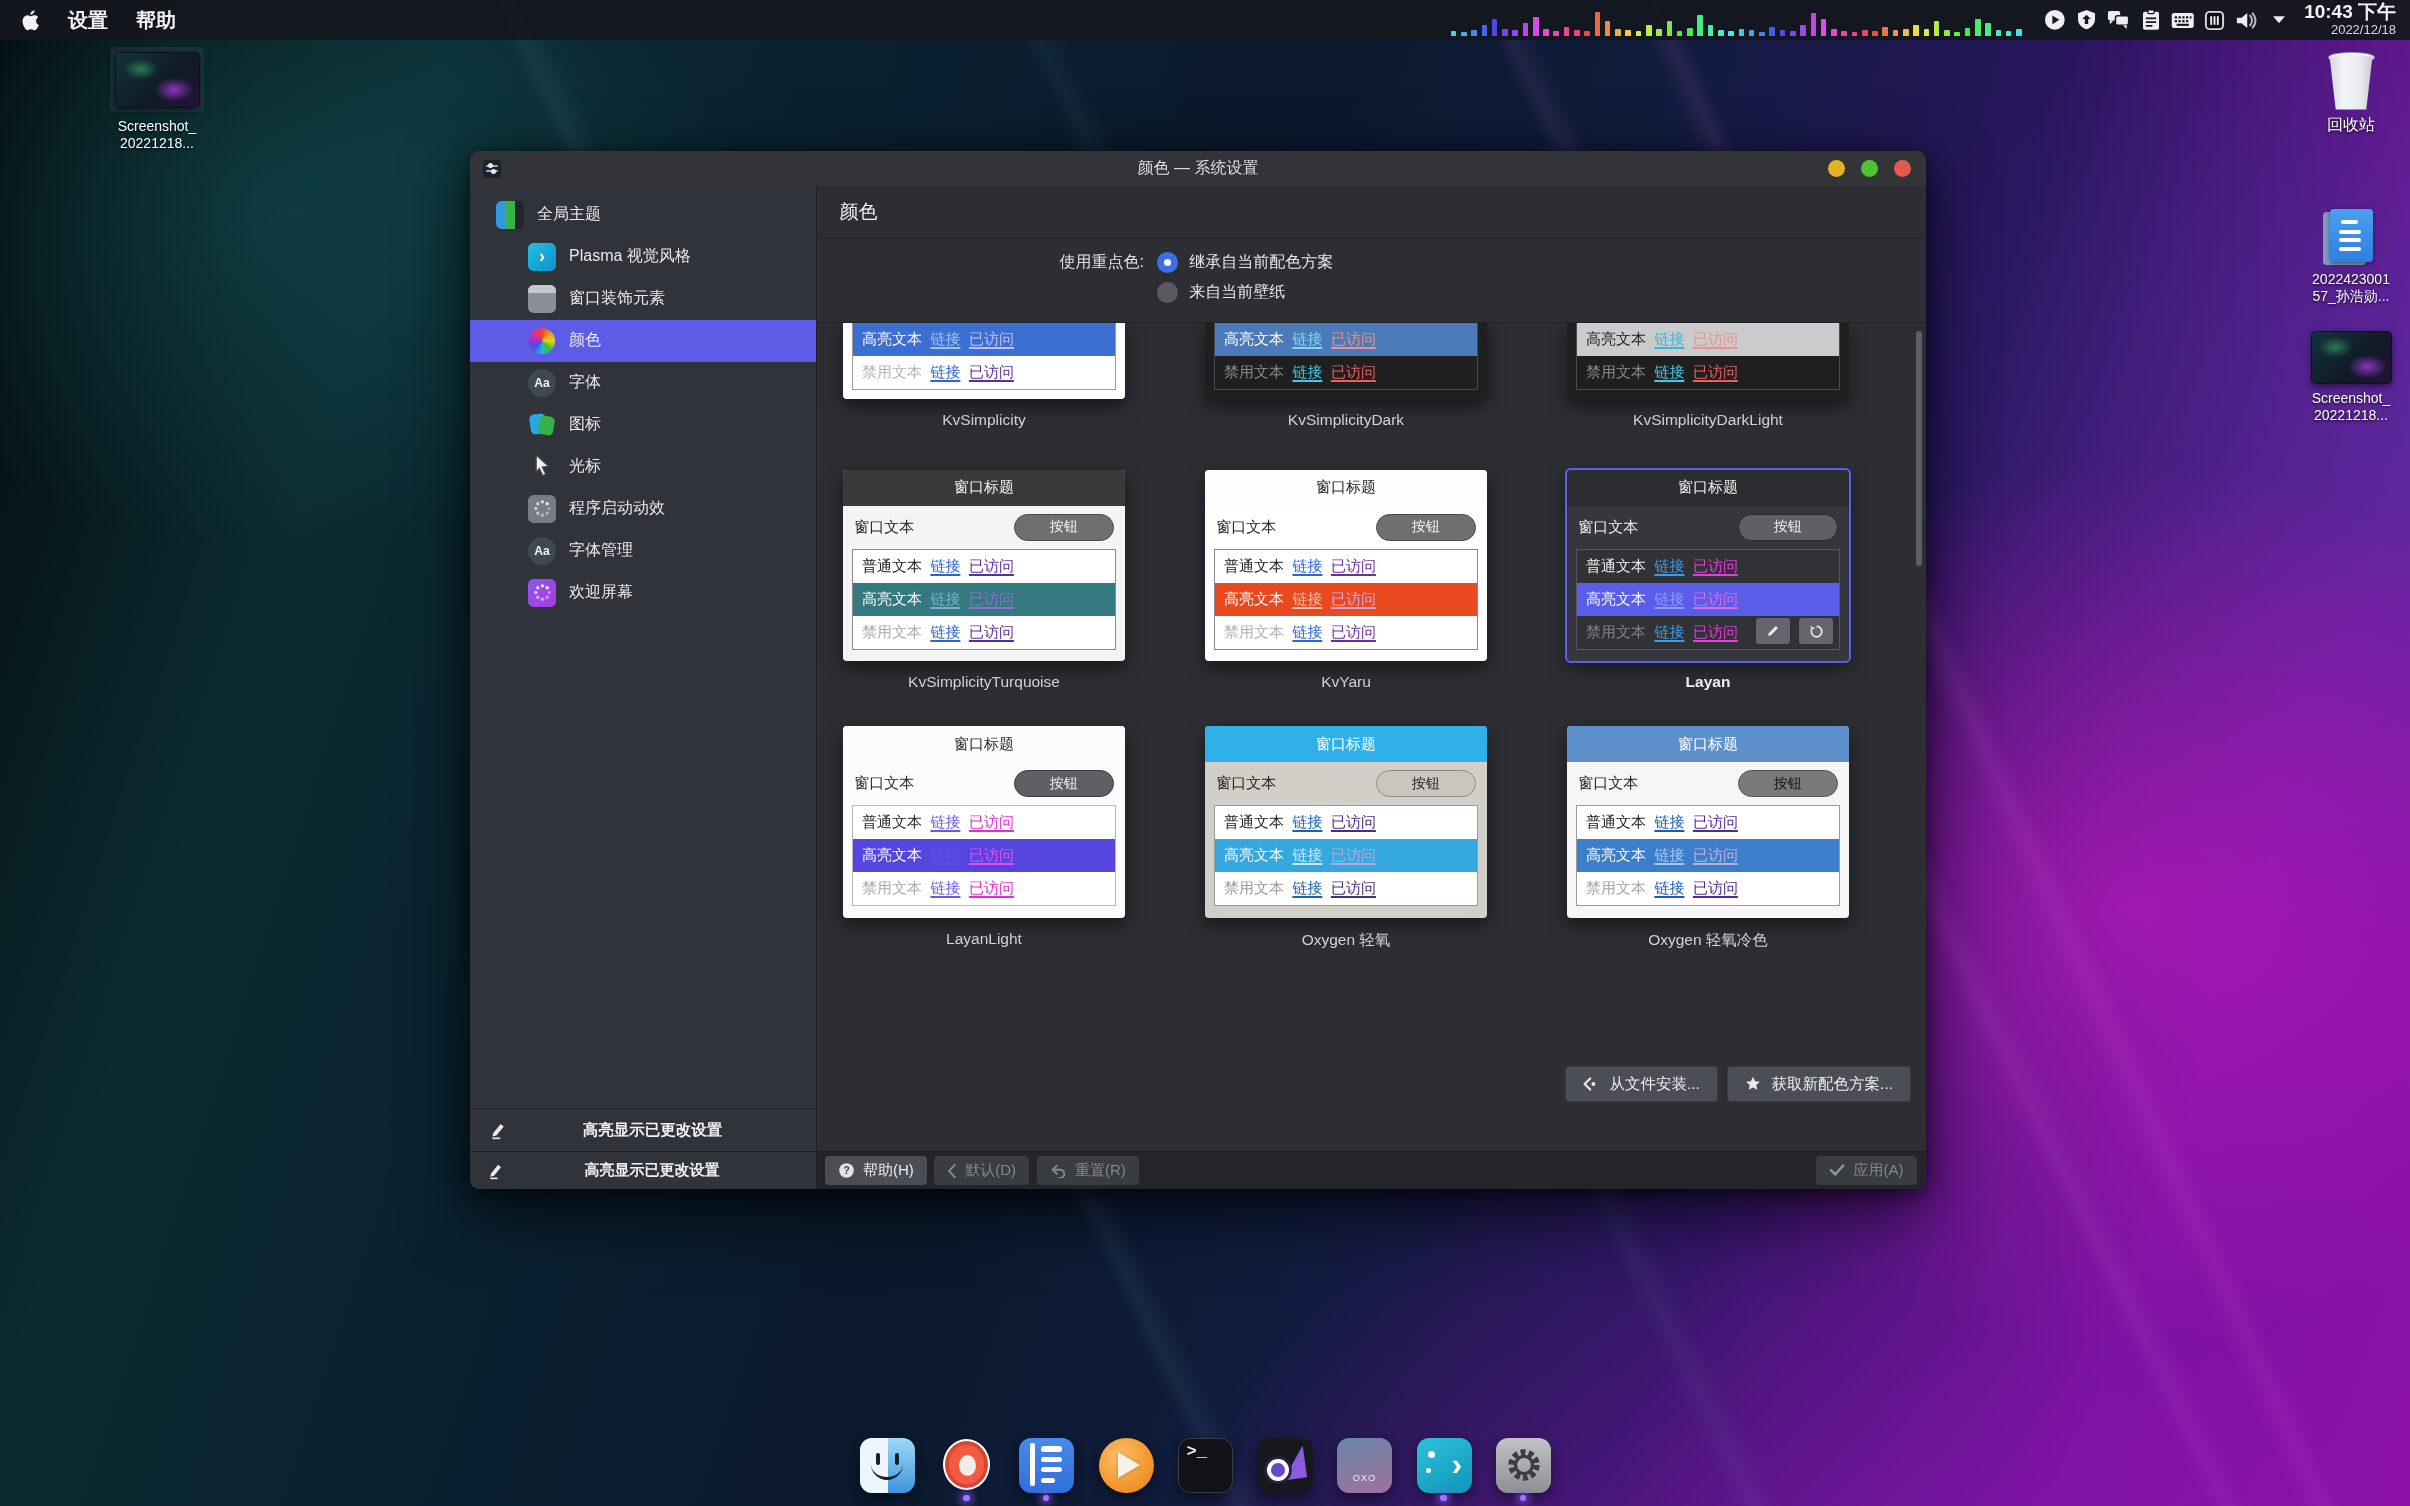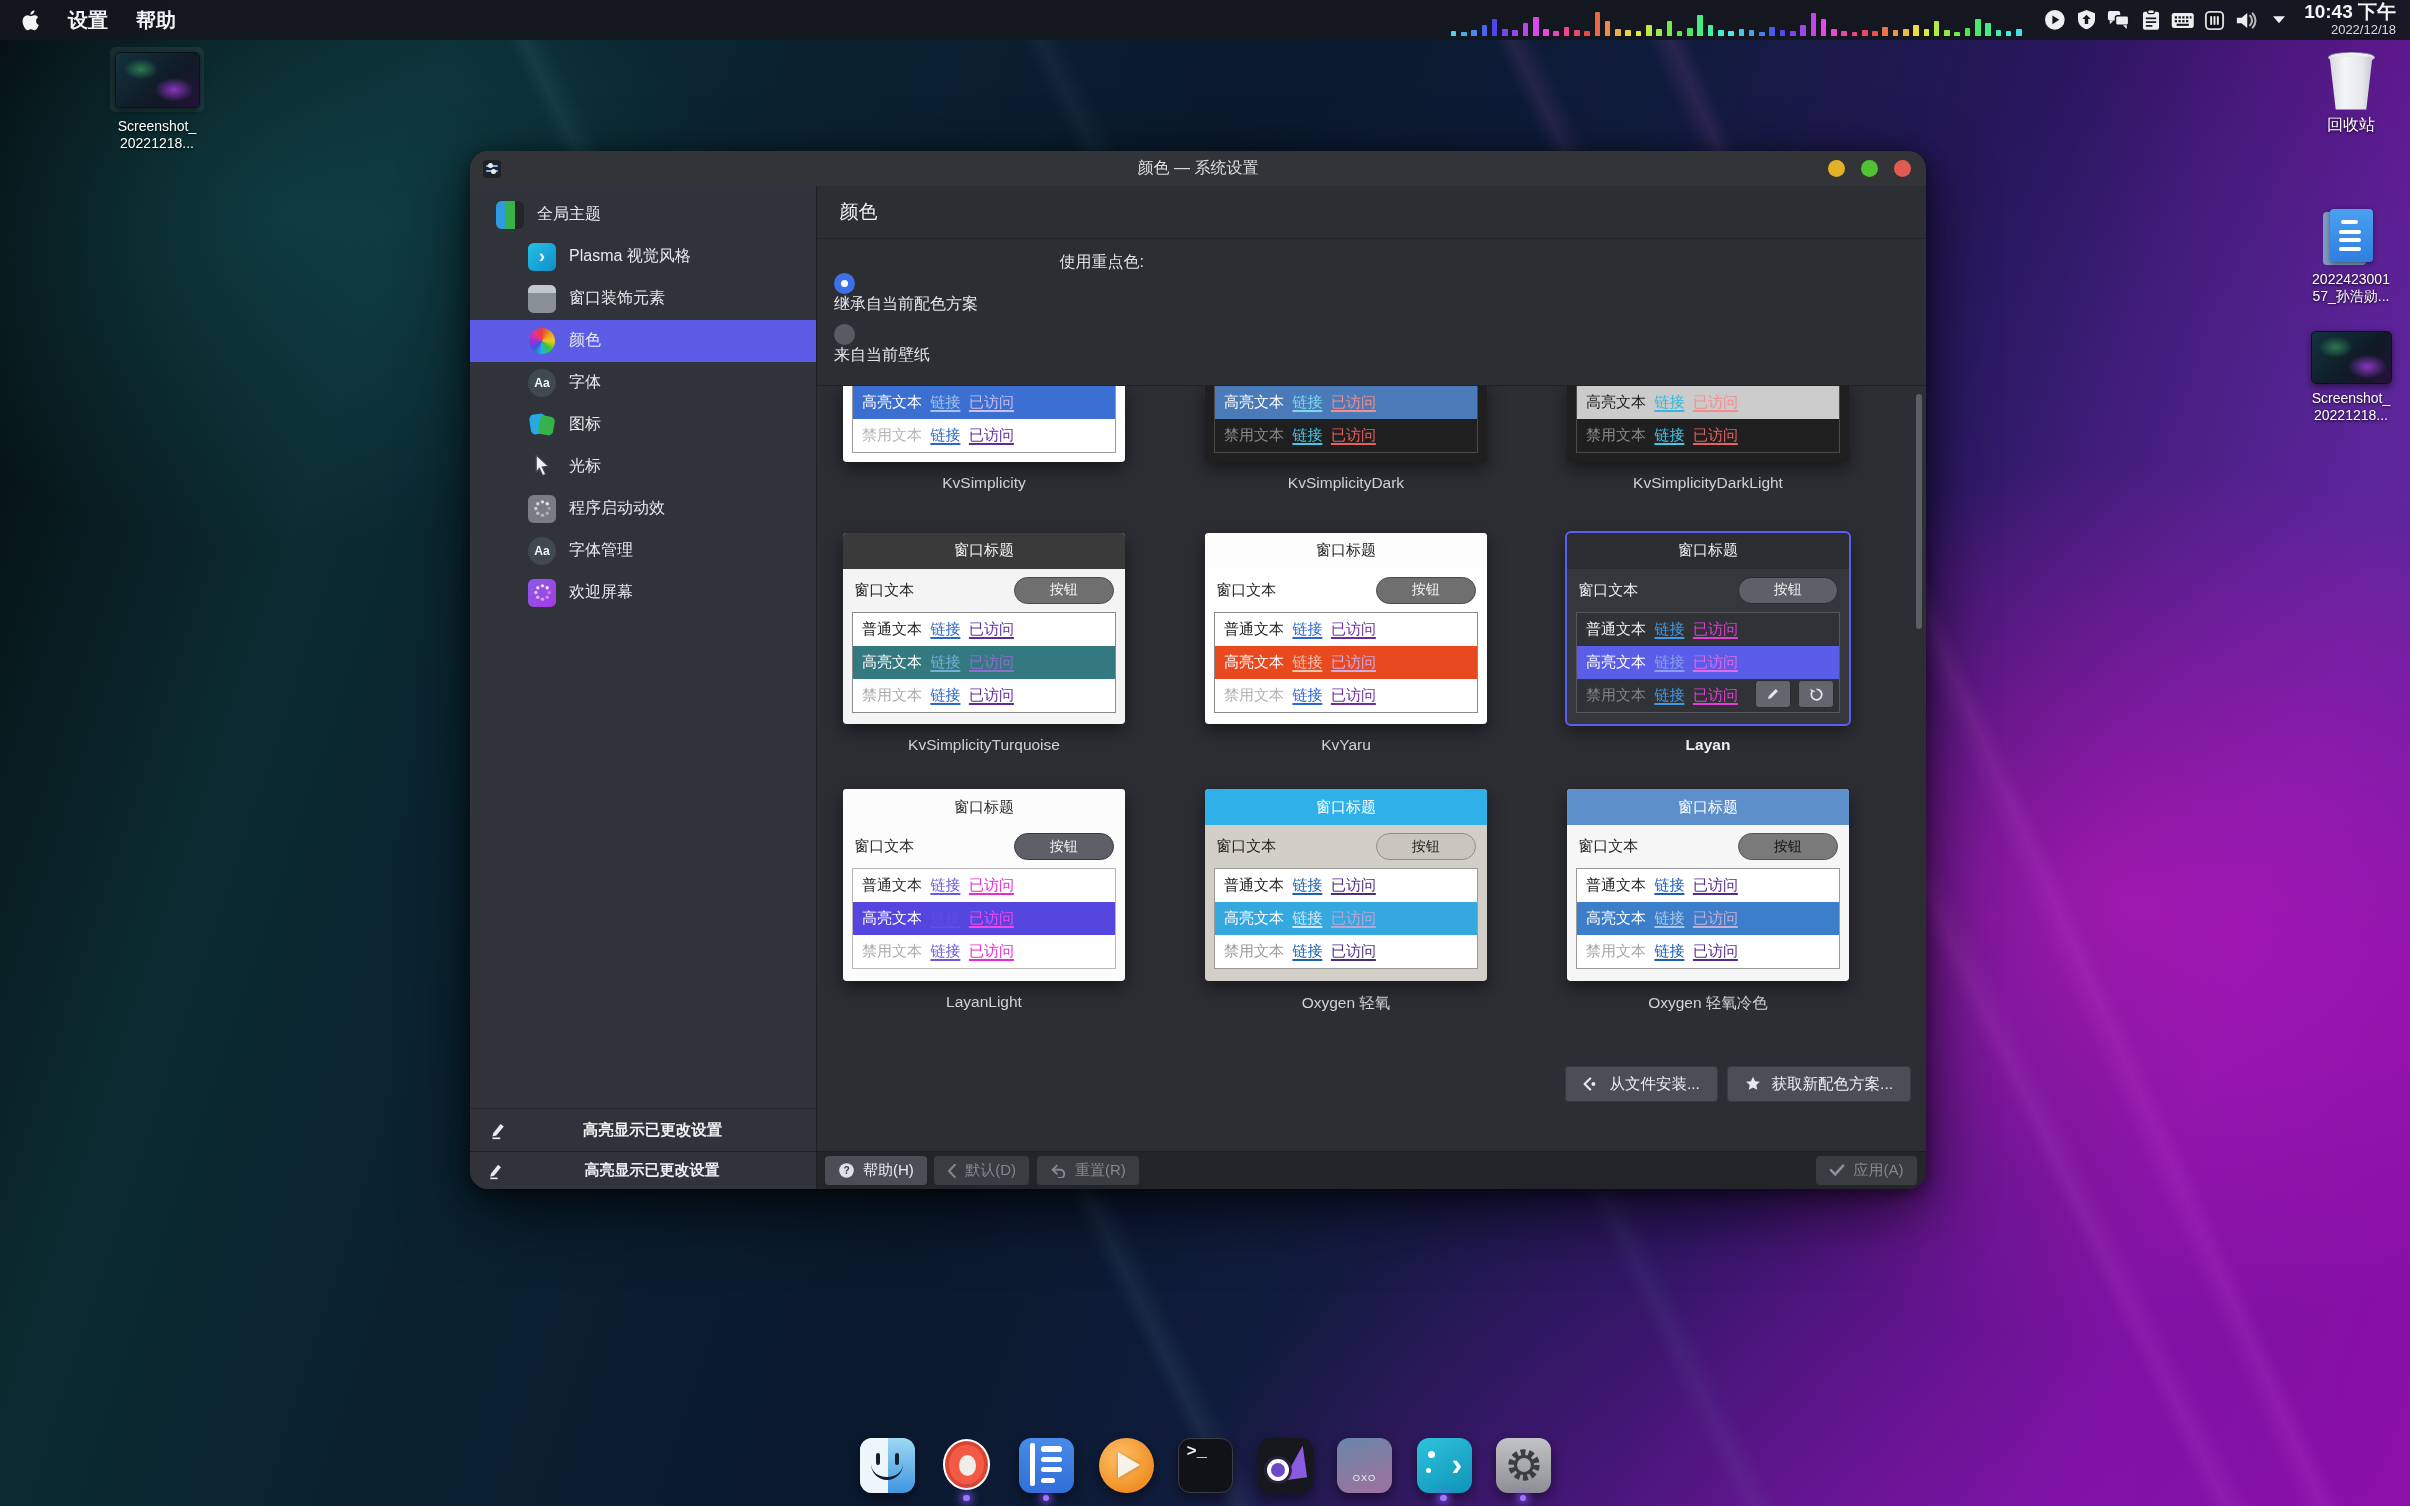--- a/index.html
+++ b/index.html
@@ -52,21 +52,21 @@
     background:linear-gradient(90deg,#cdd0d6,#f4f5f7 35%,#e6e8ec 70%,#b9bcc4); border-radius:3.8px; }
   .trash-rim { width:47px; height:11.3px; margin:-58px auto 0; border-radius:50%;
     background:linear-gradient(#fafbfc,#c9ccd3); border:0.9px solid #9ea2aa; }
   .doc-icon { position:relative; width:47px; height:56px; }
   .doc-back { position:absolute; left:-4.7px; top:2.8px; width:43px; height:53px; background:#7f9ac0; border-radius:3.8px; }
   .doc-front { position:absolute; left:2.8px; top:0; width:43px; height:53px; border-radius:3.8px;
     background:linear-gradient(180deg,#4aa0f0,#2f7fe0); box-shadow:0 1.9px 5.6px rgba(0,0,0,.45); }
   .doc-line { position:absolute; left:11.3px; width:22.6px; height:3.8px; background:#fff; border-radius:1.9px; }
 
   
-  .window { position:absolute; left:470px; top:151px; width:1456px; height:1038px; border-radius:18px;
+  .window { position:absolute; left:470px; top:151px; width:1456px; height:1038px; border-radius:9px;
     overflow:hidden; box-shadow:0 22.6px 66px rgba(0,0,0,.65), 0 3.8px 17px rgba(0,0,0,.5);
     display:flex; flex-direction:column; z-index:40; }
   .titlebar { height:35px; background:#333437; display:flex; align-items:center; position:relative; flex:0 0 auto; }
   .tb-appicon { position:absolute; left:13px; top:8.5px; width:18px; height:18px; border-radius:3.8px; background:#1e2126;
     display:flex; flex-direction:column; justify-content:center; gap:3.8px; padding:0 2.8px; }
   .tb-appicon i { display:block; height:1.9px; background:#7fb3e8; border-radius:0.9px; position:relative; }
   .tb-appicon i::after { content:""; position:absolute; top:-1.9px; width:5.6px; height:5.6px; border-radius:50%; background:#e8eaec; }
   .tb-appicon i:nth-child(1)::after { left:1.9px; } .tb-appicon i:nth-child(2)::after { right:1.9px; }
   .tb-title { margin:0 auto; font-size:16px; color:#dddee0; }
   .tb-lights { position:absolute; right:15px; top:9.4px; display:flex; gap:16px; }
@@ -110,21 +110,21 @@
   .toolbar { display:flex; gap:9.4px; padding:10.4px 19px 0 17px; align-items:center; }
   .search-box { flex:1; height:41px; background:#26282c; border:0.9px solid #191a1d; border-radius:3.8px;
     display:flex; align-items:center; gap:9.4px; padding:0 13px; }
   .search-box input { flex:1; background:transparent; border:none; outline:none; color:#dfe1e4; font-size:16px; font-family:inherit; }
   .search-box input::placeholder { color:#8f939a; }
   .filter-btn { height:40px; min-width:188px; background:#4b4e54; border:0.9px solid #3a3c41; border-radius:3.8px;
     display:flex; align-items:center; gap:11.3px; padding:0 13px; color:#eceef0; font-size:15.5px; cursor:pointer; }
   .filter-btn .caret { margin-left:auto; }
 
   .accent-block { padding:13px 0 9.4px 17px; }
-  .accent-row { display:flex; align-items:flex-start; margin-bottom:9.4px;flex-direction:column; }
+  .accent-row { display:flex; align-items:flex-end; margin-bottom:9.4px; }
   .accent-label { width:323px; text-align:right; padding-right:13px; font-size:16px; color:#dfe1e4; }
   .radio { width:21px; height:21px; border-radius:50%; background:#585b61; margin-right:11.3px; position:relative; flex:0 0 21px; cursor:pointer; }
   .radio.sel { background:#3d70e8; }
   .radio.sel i { position:absolute; left:6.6px; top:6.6px; width:7.5px; height:7.5px; border-radius:50%; background:#fff; }
   .radio-label { font-size:16px; color:#e4e6e8; }
   .swatch-row { display:flex; align-items:center; gap:10.4px; }
   .swatch { width:26px; height:26px; border-radius:50%; cursor:pointer; }
   .custom-label { font-size:16px; color:#e4e6e8; margin:0 5.6px 0 13px; }
   .picker-btn { width:30px; height:30px; border-radius:50%; background:#3a3c40; border:1.9px solid #85888d;
     display:flex; align-items:center; justify-content:center; cursor:pointer; }

